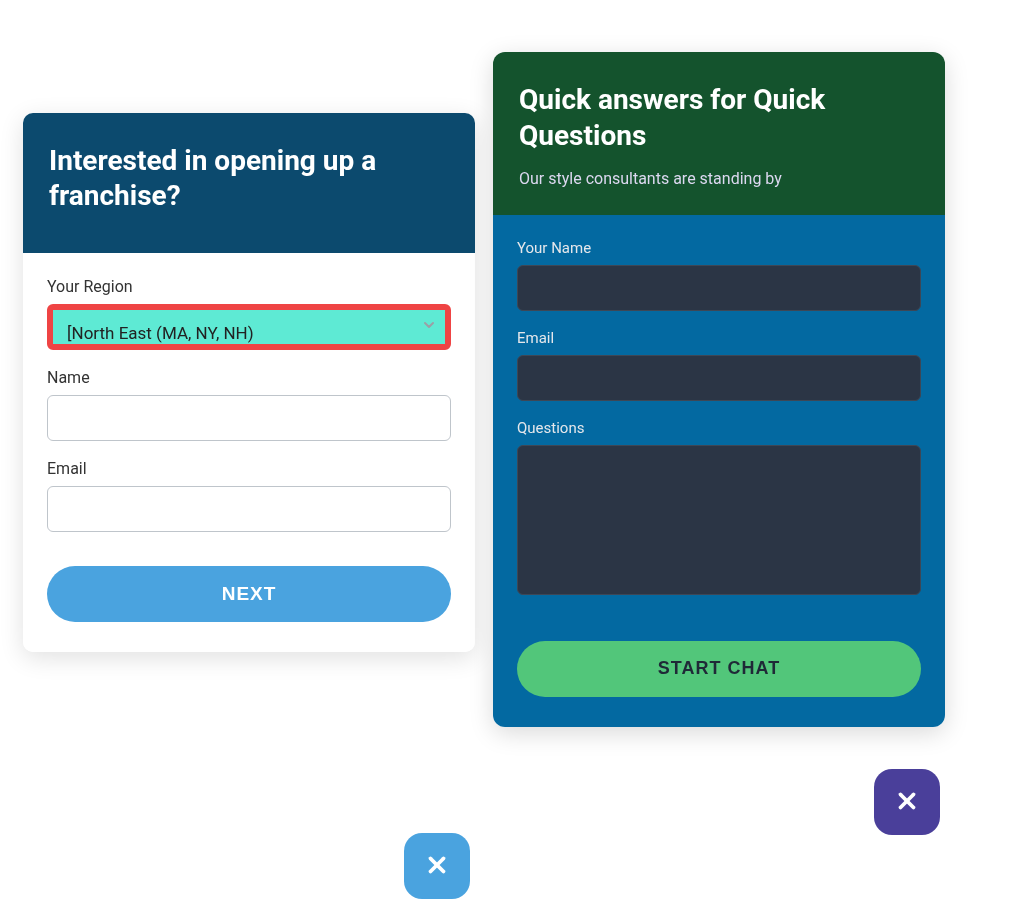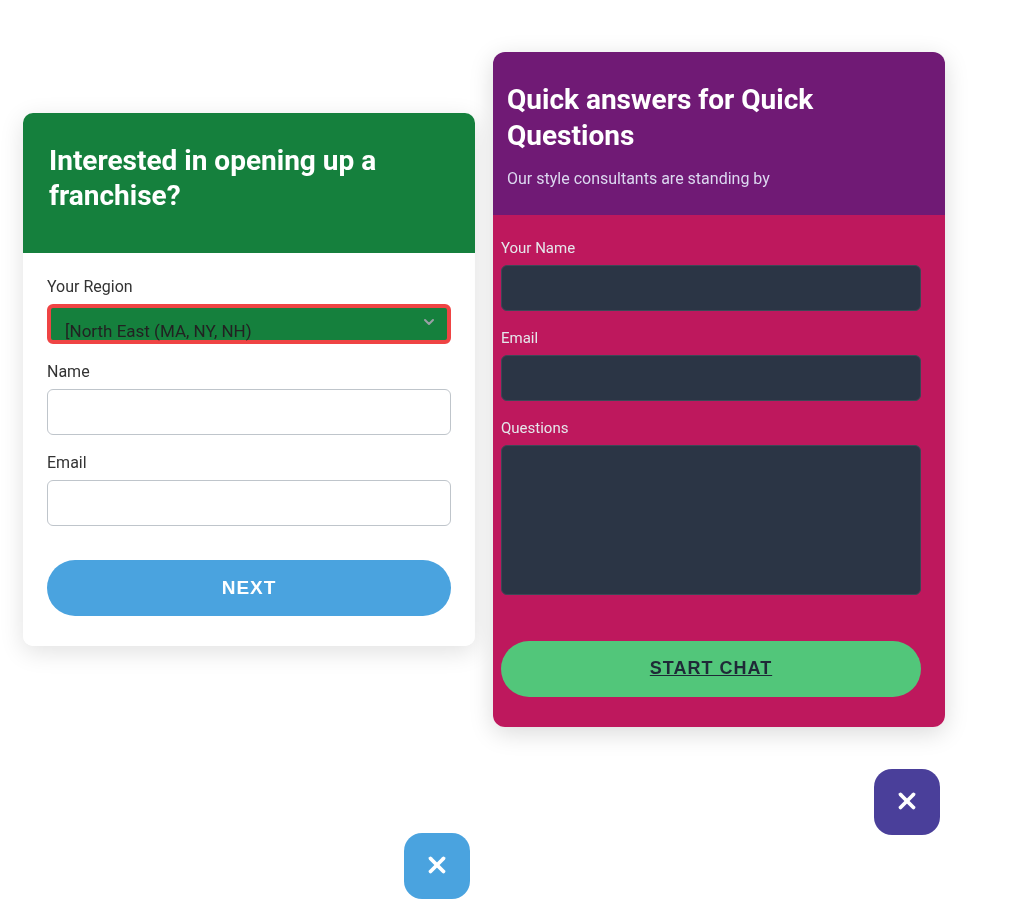--- a/index.html
+++ b/index.html
@@ -20,21 +20,21 @@
       position: absolute;
       left: 23px;
       top: 113px;
       width: 452px;
       background: #ffffff;
       border-radius: 10px;
       box-shadow: 0 6px 24px rgba(0, 0, 0, 0.12);
       overflow: visible;
     }
     .card-franchise .header {
-      background: #15803d;
+      background: #0c4a6e;
       padding: 30px 26px 26px 26px;
       border-top-left-radius: 10px;
       border-top-right-radius: 10px;
     }
     .card-franchise .header h2 {
       color: #ffffff;
       font-size: 28px;
       font-weight: 700;
       line-height: 1.25;
       margin-bottom: 14px;
@@ -59,27 +59,27 @@
       font-size: 16px;
       color: #333333;
       margin-bottom: 8px;
       font-weight: 400;
     }
     .select-wrap {
       position: relative;
     }
     .select-input {
       width: 100%;
-      height: 40px;
-      border: 4px solid #ef4444;
+      height: 46px;
+      border: 6px solid #ef4444;
       border-radius: 6px;
       padding: 0 40px 0 14px;
       font-size: 17px;
       color: #222;
-      background: #15803d;
+      background: #5eead4;
       line-height: 46px;
     }
     .chevron {
       position: absolute;
       right: 14px;
       top: 50%;
       transform: translateY(-50%);
       pointer-events: none;
     }
     .text-input {
@@ -127,39 +127,39 @@
     .card-chat {
       position: absolute;
       left: 493px;
       top: 52px;
       width: 452px;
       border-radius: 12px;
       box-shadow: 0 6px 24px rgba(0, 0, 0, 0.15);
       overflow: hidden;
     }
     .card-chat .header {
-      background: #701a75;
-      padding: 30px 26px 24px 14px;
+      background: #14532d;
+      padding: 30px 26px 24px 26px;
     }
     .card-chat .header h2 {
       color: #ffffff;
       font-size: 28px;
       font-weight: 700;
       line-height: 1.3;
       margin-bottom: 12px;
     }
     .card-chat .header p {
       color: #dcd8f0;
       font-size: 16px;
       line-height: 1.5;
       font-weight: 400;
     }
     .card-chat .body {
-      background: #be185d;
-      padding: 24px 24px 30px 8px;
+      background: #0369a1;
+      padding: 24px 24px 30px 24px;
     }
     .card-chat .field-label {
       color: #e5e7eb;
       font-size: 15px;
     }
     .dark-input {
       width: 100%;
       height: 46px;
       border: 1px solid #3d4756;
       border-radius: 6px;
@@ -185,21 +185,20 @@
       height: 56px;
       background: #52c67a;
       color: #1f2937;
       border: none;
       border-radius: 28px;
       font-size: 18px;
       font-weight: 700;
       letter-spacing: 1px;
       cursor: pointer;
       margin-top: 24px;
-      text-decoration: underline;
     }
 
     .close-btn-purple {
       position: absolute;
       left: 874px;
       top: 769px;
       width: 66px;
       height: 66px;
       background: #4a3f9a;
       border-radius: 18px;

